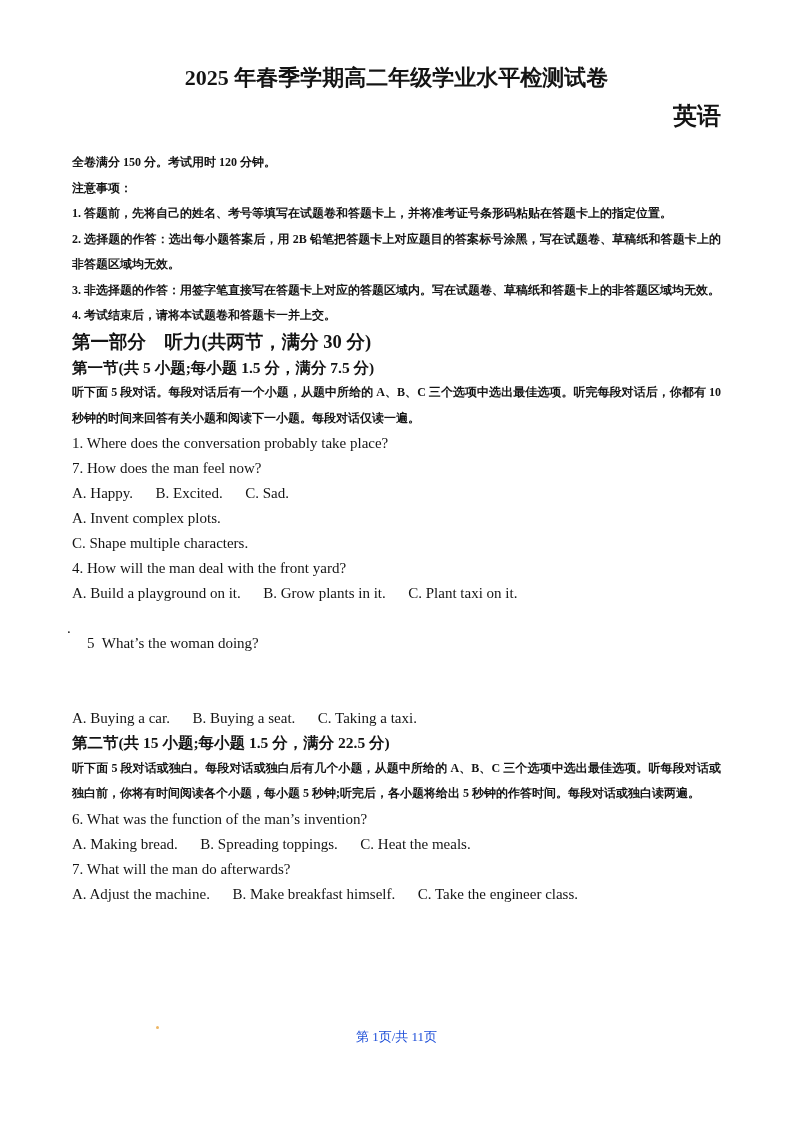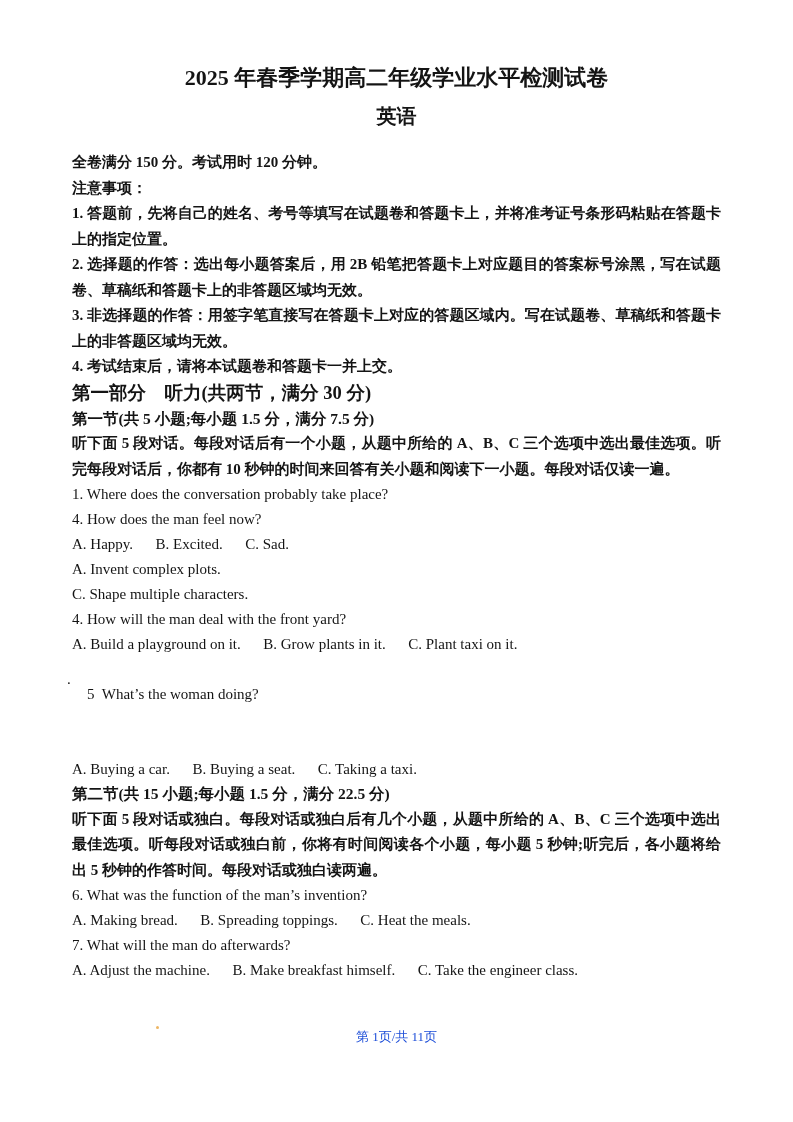--- a/index.html
+++ b/index.html
@@ -19,28 +19,28 @@
     overflow: hidden;
   }
   .title {
     font-size: 22px;
     line-height: 28px;
     font-weight: 700;
     text-align: center;
     margin: 0 0 12px 0;
   }
   .subtitle {
-    font-size: 20px;
+    font-size: 24px;
     line-height: 24px;
     font-weight: 700;
-    text-align: center;
+    text-align: right;
     margin: 0 0 22px 0;
   }
   .zh {
-    font-size: 15px;
+    font-size: 12px;
     line-height: 25.5px;
     font-weight: 700;
     text-align: justify;
     margin: 0;
   }
   .part-heading {
     font-size: 18.5px;
     line-height: 27px;
     font-weight: 700;
     margin: 0;
@@ -104,21 +104,21 @@
   <p class="zh">2. 选择题的作答：选出每小题答案后，用 2B 铅笔把答题卡上对应题目的答案标号涂黑，写在试题卷、草稿纸和答题卡上的非答题区域均无效。</p>
   <p class="zh">3. 非选择题的作答：用签字笔直接写在答题卡上对应的答题区域内。写在试题卷、草稿纸和答题卡上的非答题区域均无效。</p>
   <p class="zh">4. 考试结束后，请将本试题卷和答题卡一并上交。</p>
 
   <p class="part-heading">第一部分　听力(共两节，满分 30 分)</p>
   <p class="sub-heading">第一节(共 5 小题;每小题 1.5 分，满分 7.5 分)</p>
   <p class="zh">听下面 5 段对话。每段对话后有一个小题，从题中所给的 A、B、C 三个选项中选出最佳选项。听完每段对话后，你都有 10 秒钟的时间来回答有关小题和阅读下一小题。每段对话仅读一遍。</p>
 
   <div class="en">1. Where does the conversation probably take place?</div>
 
-  <div class="en">4. How does the man feel now?</div>
+  <div class="en">7. How does the man feel now?</div>
   <div class="en">A. Happy.      B. Excited.      C. Sad.</div>
 
   <div class="en">A. Invent complex plots.</div>
   <div class="en">C. Shape multiple characters.</div>
 
   <div class="en">4. How will the man deal with the front yard?</div>
   <div class="en">A. Build a playground on it.      B. Grow plants in it.      C. Plant taxi on it.</div>
 
   <div class="en q-rel">
     <span>5  What’s the woman doing?</span>

